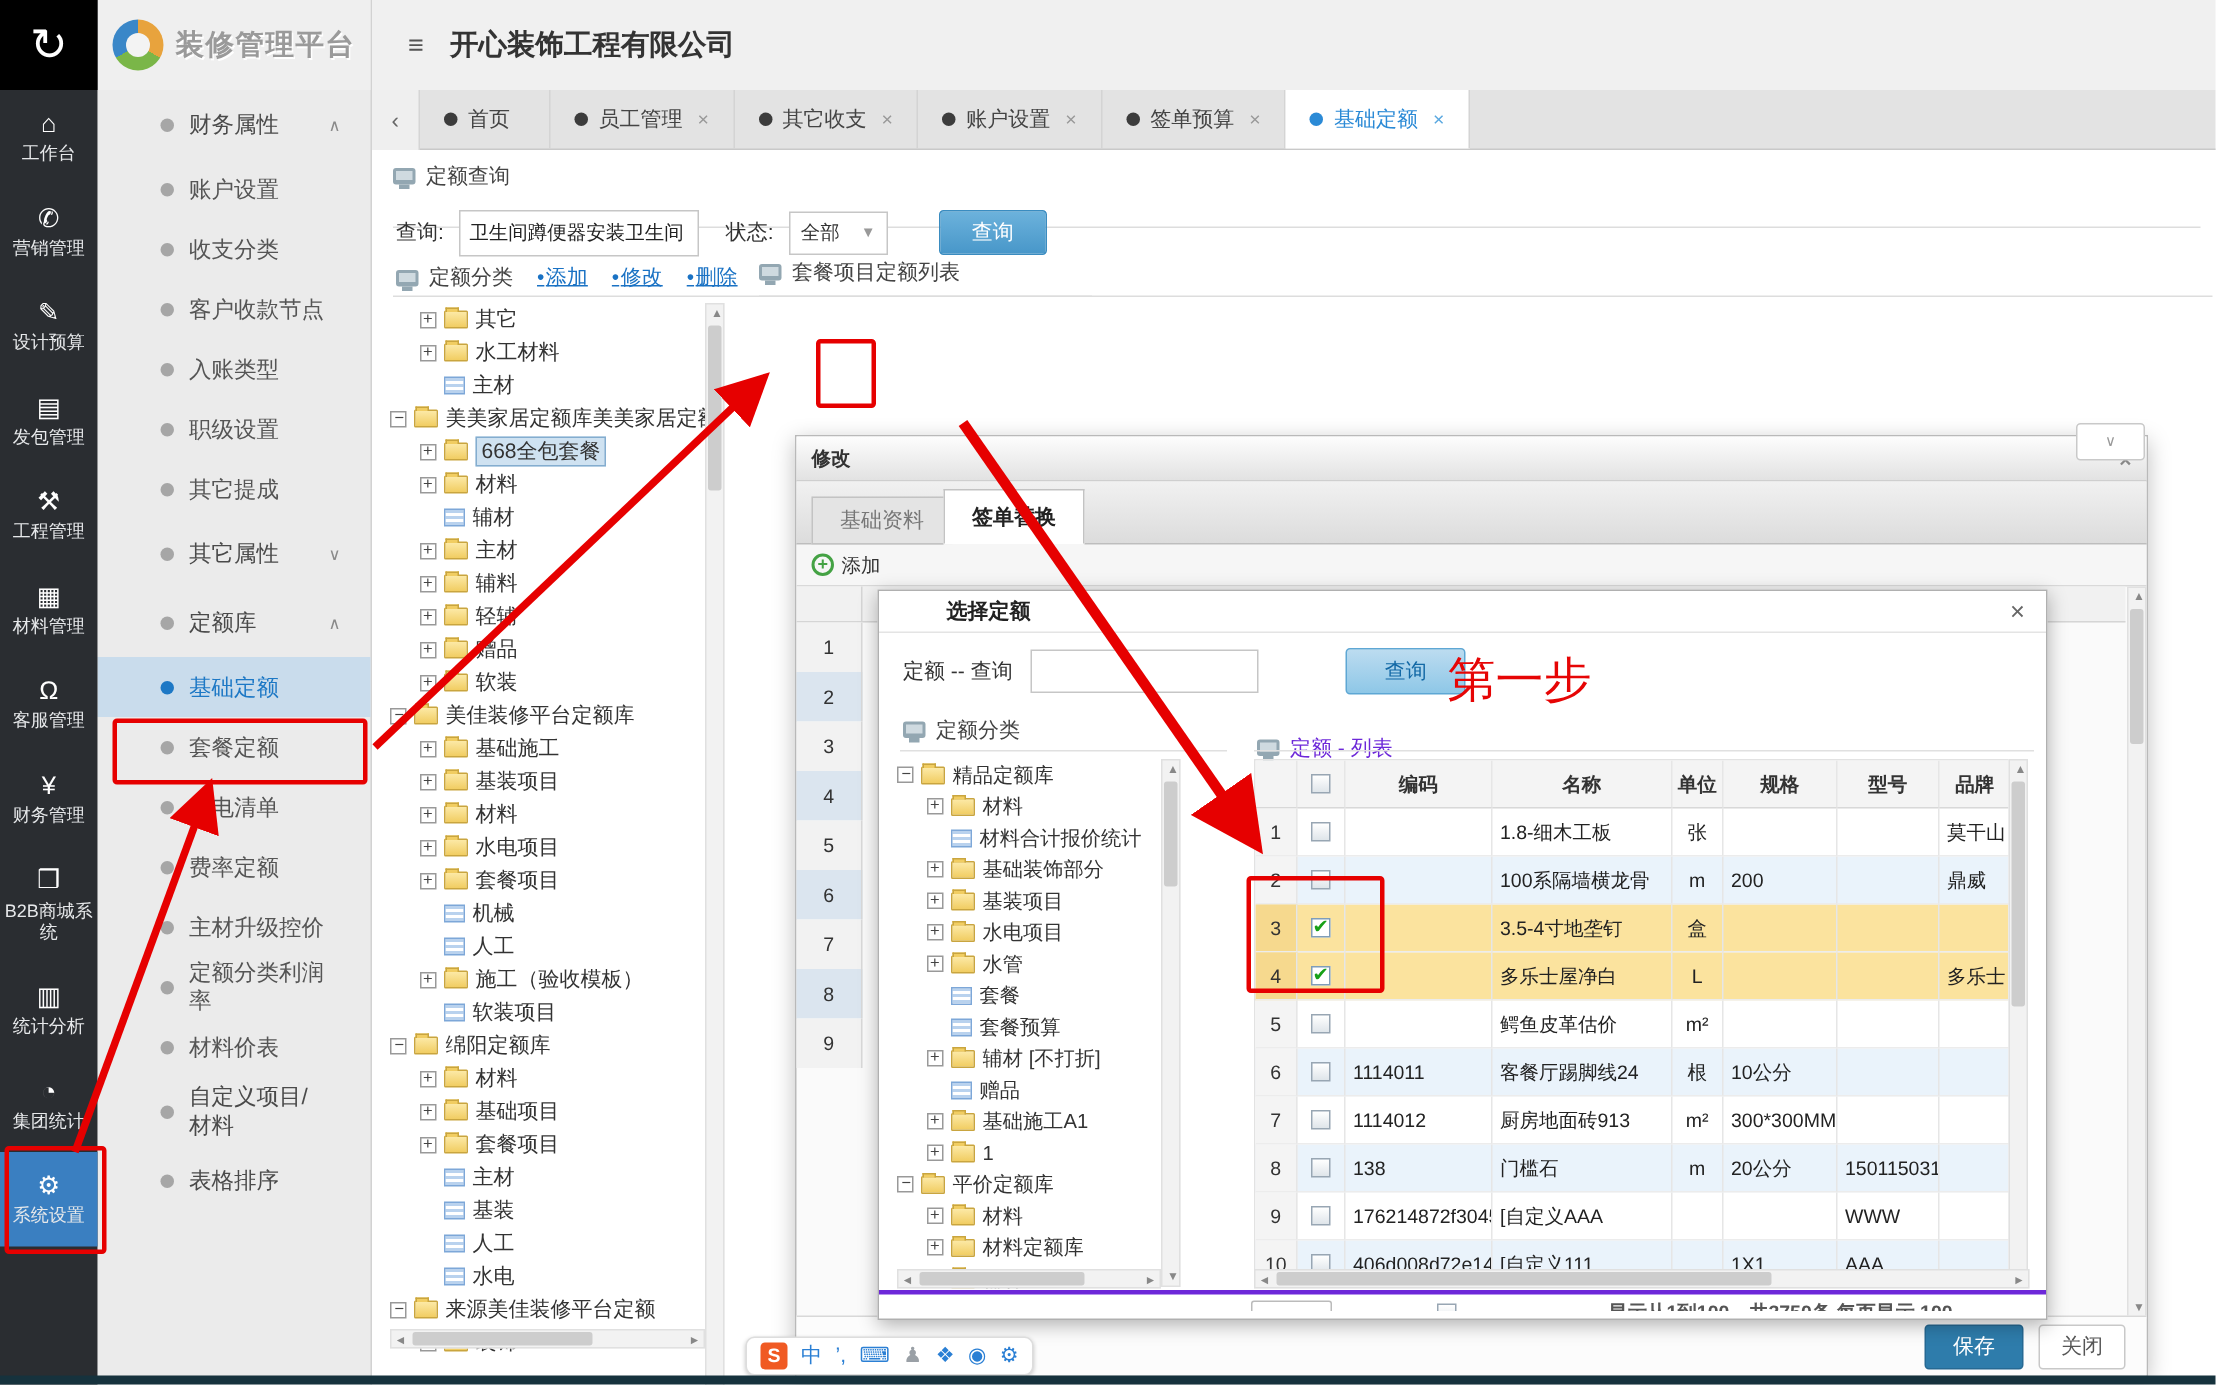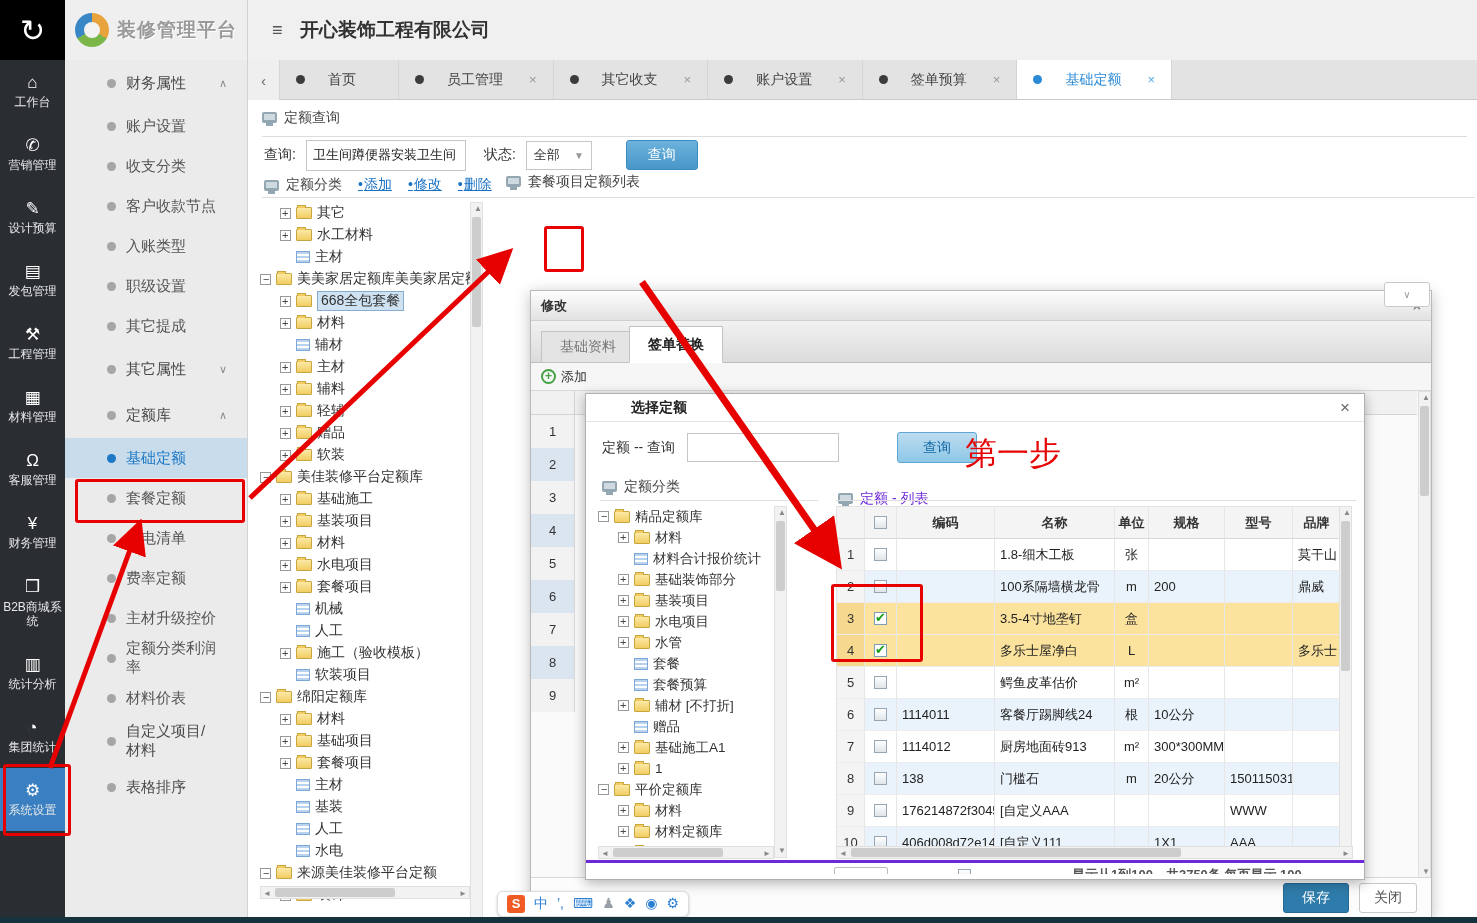--- a/index.html
+++ b/index.html
@@ -22,32 +22,32 @@
   .mitem .dot{width:9px;height:9px;border-radius:50%;background:#a6a6a6;flex:none}
   .mitem .arr{margin-left:auto;margin-right:20px;color:#8a8a8a;font-size:11px}
   .mitem.active{background:#c9dcec;color:#1d78c5}
   .mitem.active .dot{background:#1d78c5}
   
   #topbar{position:absolute;left:248px;top:0;width:1229px;height:60px;background:#f0f0f0;z-index:5}
   #topbar .burger{position:absolute;left:24px;top:20px;font-size:18px;color:#555}
   #topbar .cname{position:absolute;left:52px;top:17px;font-size:19px;font-weight:bold;color:#333}
   #tabbar{position:absolute;left:248px;top:60px;width:1229px;height:40px;background:#e3e3e3;border-bottom:1px solid #c9c9c9;display:flex;z-index:5}
   #tab-back{width:32px;height:40px;display:flex;align-items:center;justify-content:center;color:#666;font-size:15px;background:#efefef;border-right:1px solid #d5d5d5;cursor:pointer}
-  .tab{display:flex;align-items:center;gap:23px;padding:0 16px;font-size:14px;color:#444;border-right:1px solid #d4d4d4;cursor:pointer;white-space:nowrap}
+  .tab{display:flex;align-items:center;gap:7px;padding:0 16px;font-size:14px;color:#444;border-right:1px solid #d4d4d4;cursor:pointer;white-space:nowrap}
   .tab .dot{width:9px;height:9px;border-radius:50%;background:#3c3c3c}
   .tab .x{color:#999;font-size:13px;margin-left:3px}
   .tab.active{background:#fff;color:#2b8ad6}
   .tab.active .dot{background:#2b8ad6}
   .tab.active .x{color:#5aa8e0}
   
   #content{position:absolute;left:248px;top:100px;width:1229px;height:823px;background:#fff;z-index:1}
   .mon{display:inline-block;width:15px;height:11px;background:#93a7b2;border-radius:2px;position:relative;vertical-align:-1px;margin-right:7px}
   .mon::before{content:'';position:absolute;left:2px;top:2px;right:2px;bottom:3px;background:#cfdae0}
   .mon::after{content:'';position:absolute;left:4px;bottom:-3px;width:7px;height:3px;background:#93a7b2}
-  #sec1{position:absolute;left:14px;top:9px;right:10px;font-size:14px;color:#444;border-bottom:1px solid #ddd;padding-bottom:9px}
+  #sec1{position:absolute;left:14px;top:9px;right:10px;font-size:14px;color:#444;border-bottom:1px solid #ddd;padding-bottom:24px}
   #qrow{position:absolute;left:16px;top:38px;height:34px;display:flex;align-items:center;gap:10px;font-size:14px;color:#333}
   #q-input{width:160px;height:31px;border:1px solid #c6c6c6;padding:0 6px;font-size:13px;font-family:inherit;color:#222}
   #status-select{width:66px;height:29px;border:1px solid #c6c6c6;background:#fff;display:flex;align-items:center;justify-content:space-between;padding:0 7px;font-size:13px;color:#333;cursor:pointer}
   #status-select .chev{color:#8aa;font-size:10px;color:#999}
   #q-btn{margin-left:24px;width:72px;height:30px;background:linear-gradient(#6cb2dc,#4897c9);border:1px solid #3a8cc0;border-radius:3px;color:#fff;font-size:14px;cursor:pointer;font-family:inherit}
   #lrow{position:absolute;left:16px;top:73px;height:24px;display:flex;align-items:center;font-size:14px;color:#444}
   #lrow .lk{color:#1a72c4;text-decoration:underline;margin-left:16px;cursor:pointer}
   #lrow .lk::before{content:'•';margin-right:1px}
   #div1{position:absolute;left:14px;top:97px;width:466px;border-bottom:1px solid #ddd}
   #sec3{position:absolute;left:258px;top:73px;font-size:14px;color:#444}

